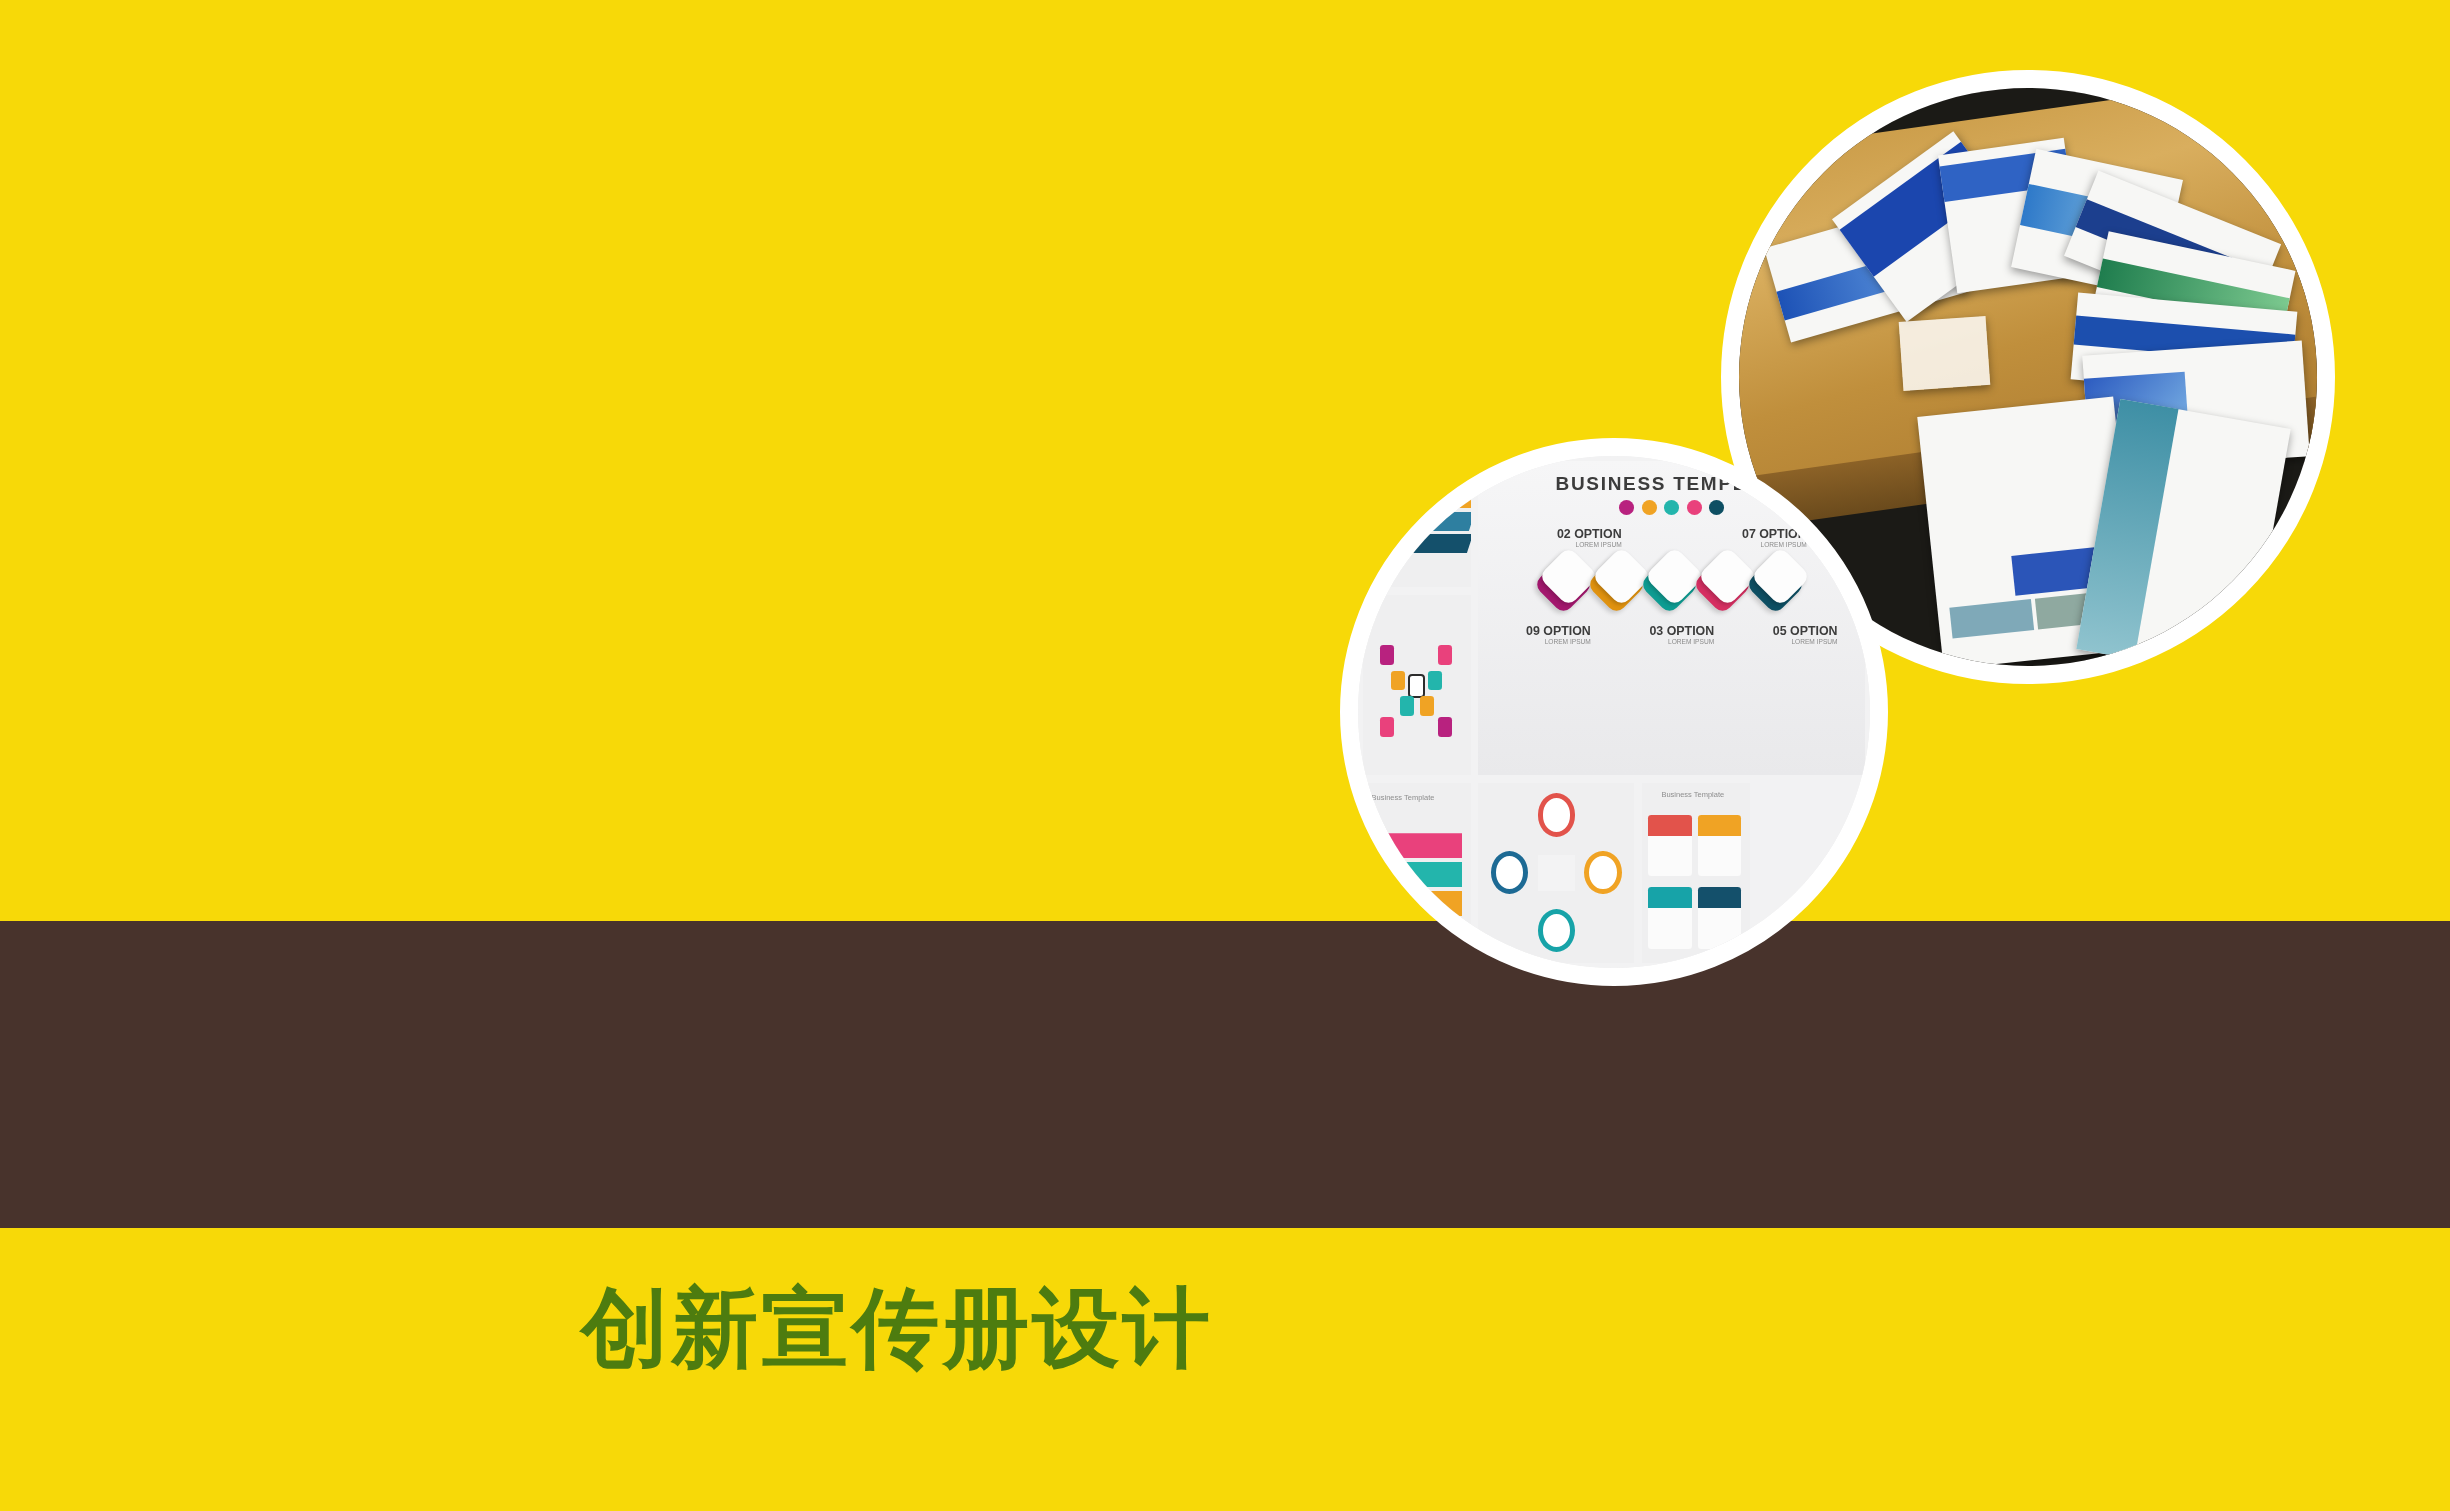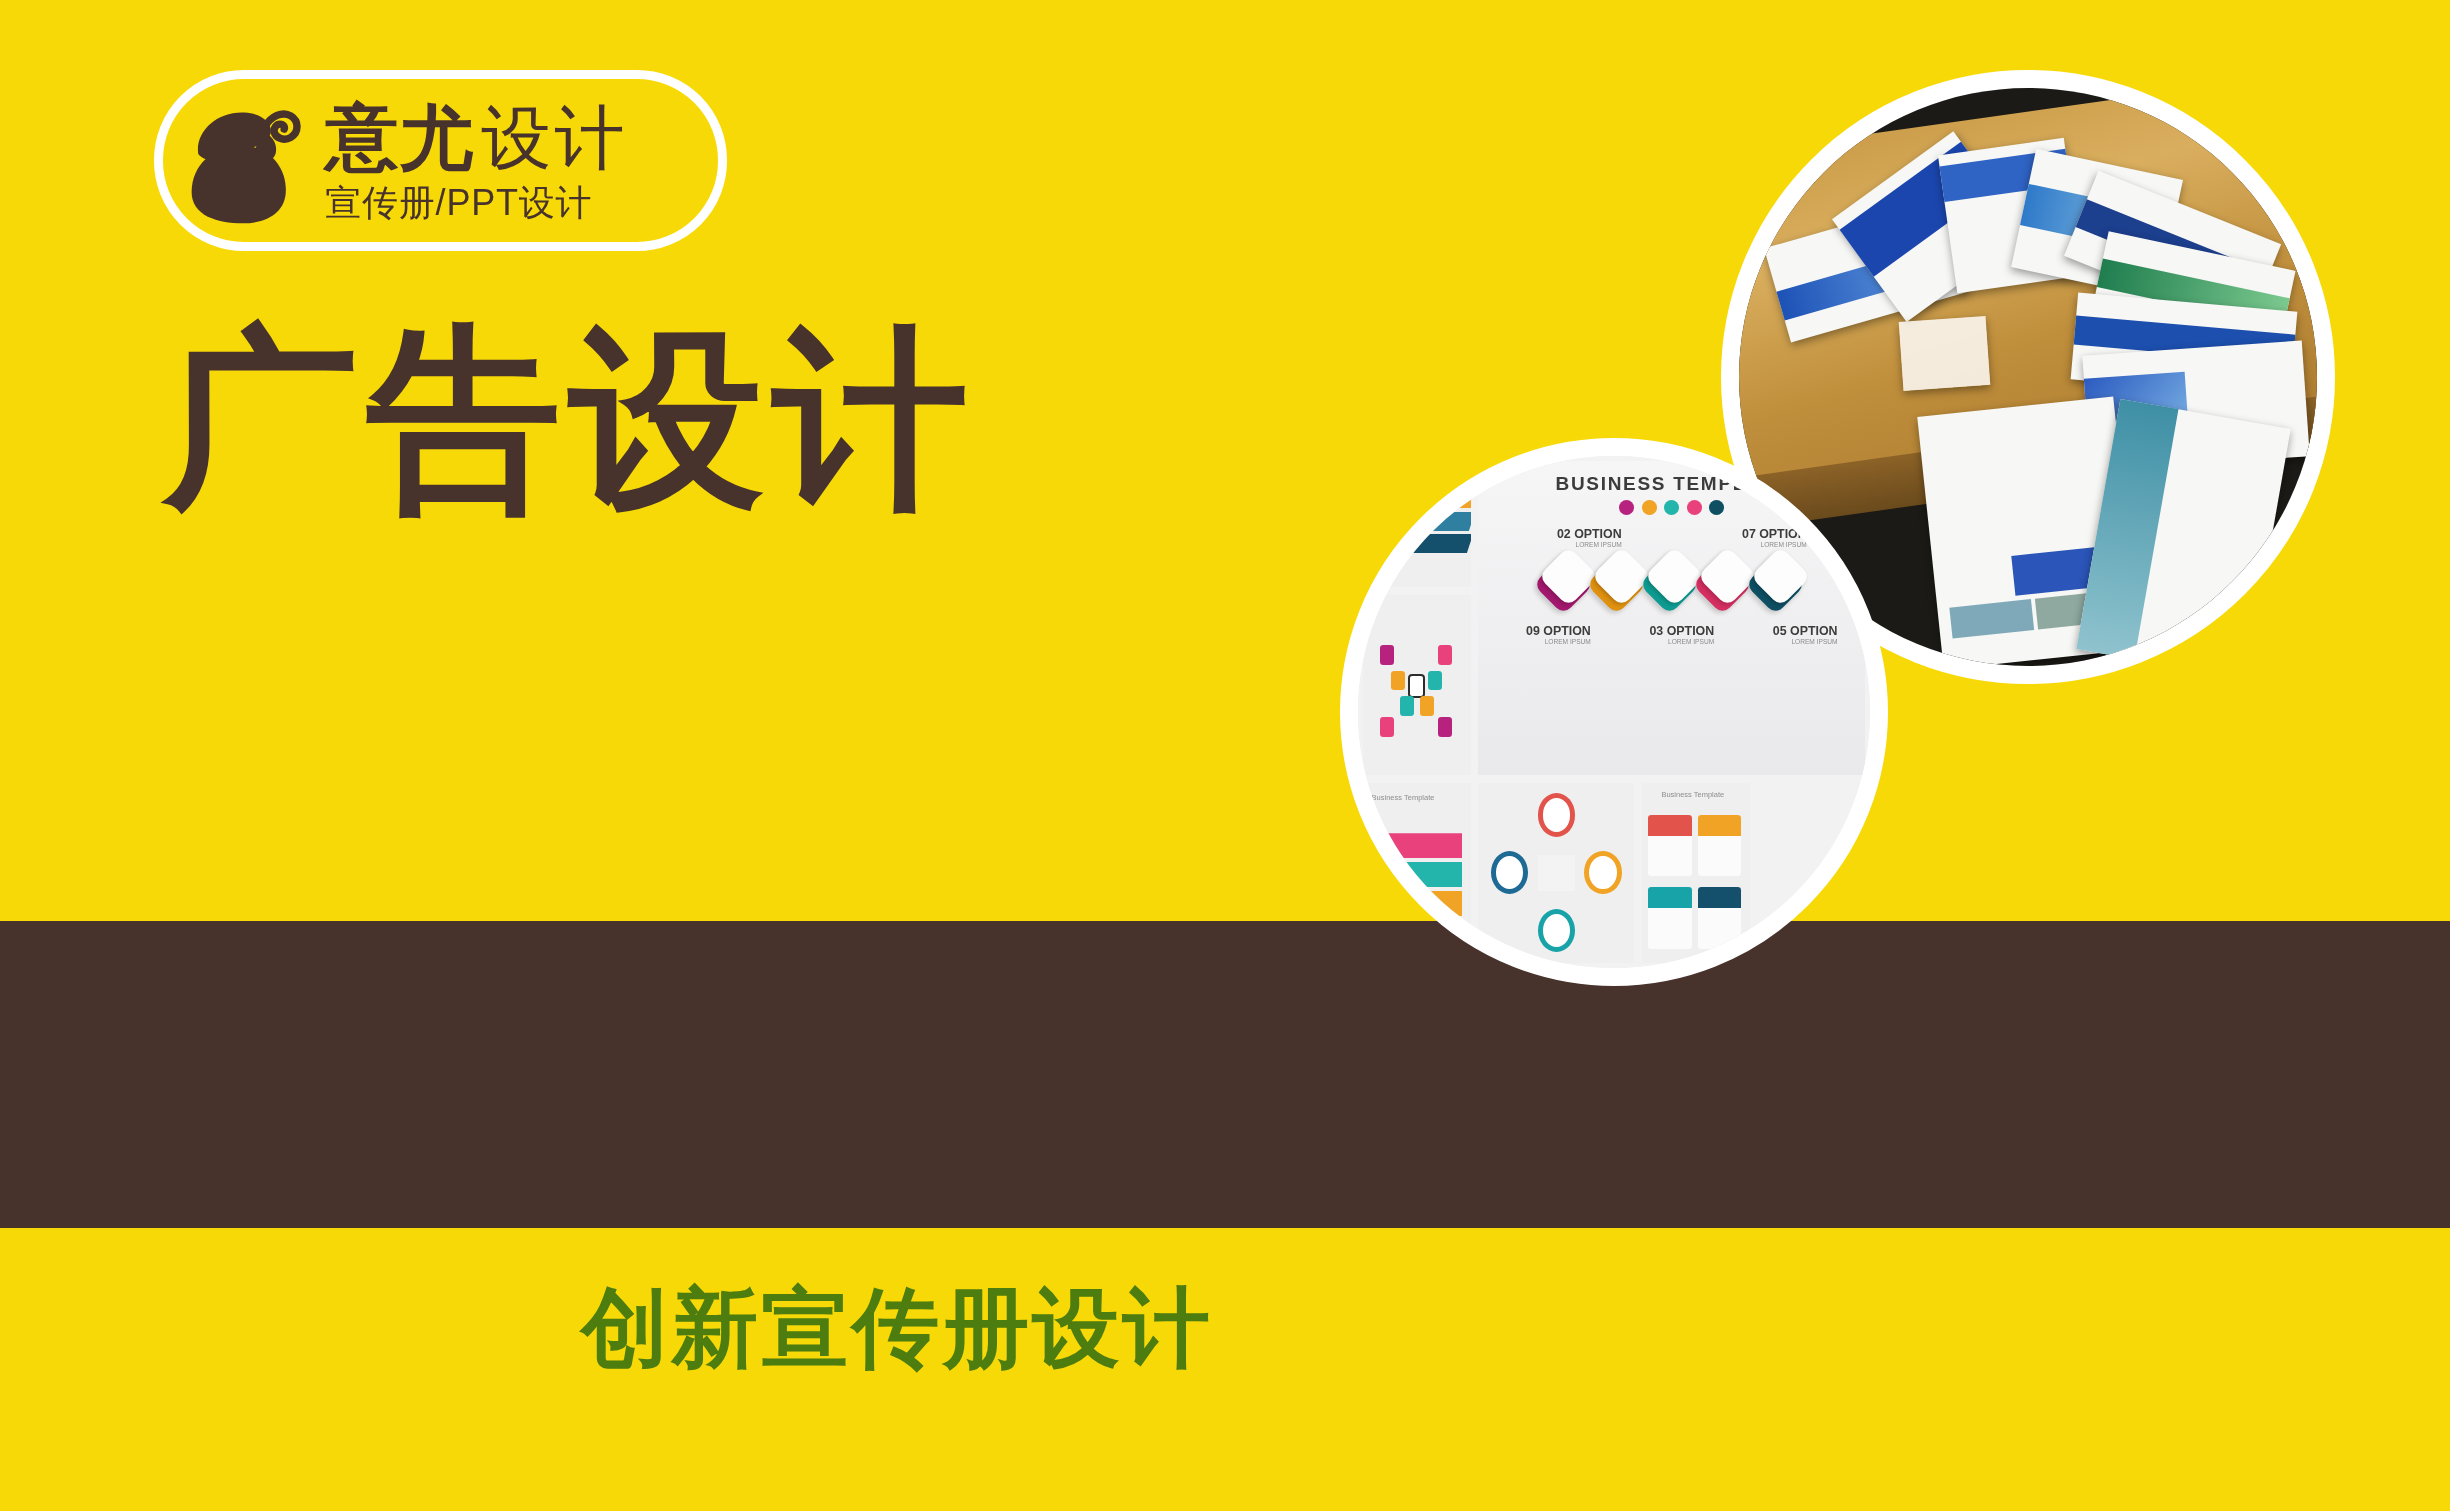--- a/index.html
+++ b/index.html
@@ -181,39 +181,21 @@
     white-space:nowrap;
   }
   #footer-left  { left:581px; }
   #footer-right { left:1440px; }
 </style>
 </head>
 <body>
 
 <div id="banner">
 
-  <div id="logo-box">
-    <div id="logo-mark">
-      <svg viewBox="0 0 150 160" xmlns="http://www.w3.org/2000/svg">
-        <path d="M16 72 C12 44 40 20 72 22 C92 23 104 34 104 44 C104 56 88 62 70 70 C50 79 28 86 16 72 Z" fill="#48332C"></path>
-        <path d="M8 118 C8 86 34 62 68 62 C100 62 122 86 122 116 C122 142 100 156 70 156 C38 156 8 146 8 118 Z" fill="#48332C"></path>
-        <path d="M96 40 C104 26 118 20 128 26 C138 32 138 46 128 52 C120 57 110 53 108 46 C107 41 110 36 115 36 C119 36 121 39 120 42" fill="none" stroke="#48332C" stroke-width="9" stroke-linecap="round"></path>
-        <path d="M92 44 C104 48 112 58 110 70 C108 80 98 84 90 78 C84 73 84 62 90 56 Z" fill="#48332C"></path>
-      </svg>
-    </div>
-    <div id="logo-text">
-      <div id="logo-title">
-        <span class="logo-title-bold">意尤</span>
-        <span class="logo-title-light">设计</span>
-      </div>
-      <div id="logo-sub">宣传册/PPT设计</div>
-    </div>
-  </div>
-
-  <div id="headline">广告设计</div>
+
 
 
   <div id="circle-print" class="photo-circle">
     <div class="circle-inner photo-print">
       <div class="wood"></div>
       <div class="wood-edge"></div>
 
       <div class="sheet" style="left:6%;top:23%;width:32%;height:17%;transform:rotate(-16deg);">
         <div class="band" style="top:46%;height:30%;background:linear-gradient(90deg,#1D52B6,#6FA8E8);"></div>
       </div>

